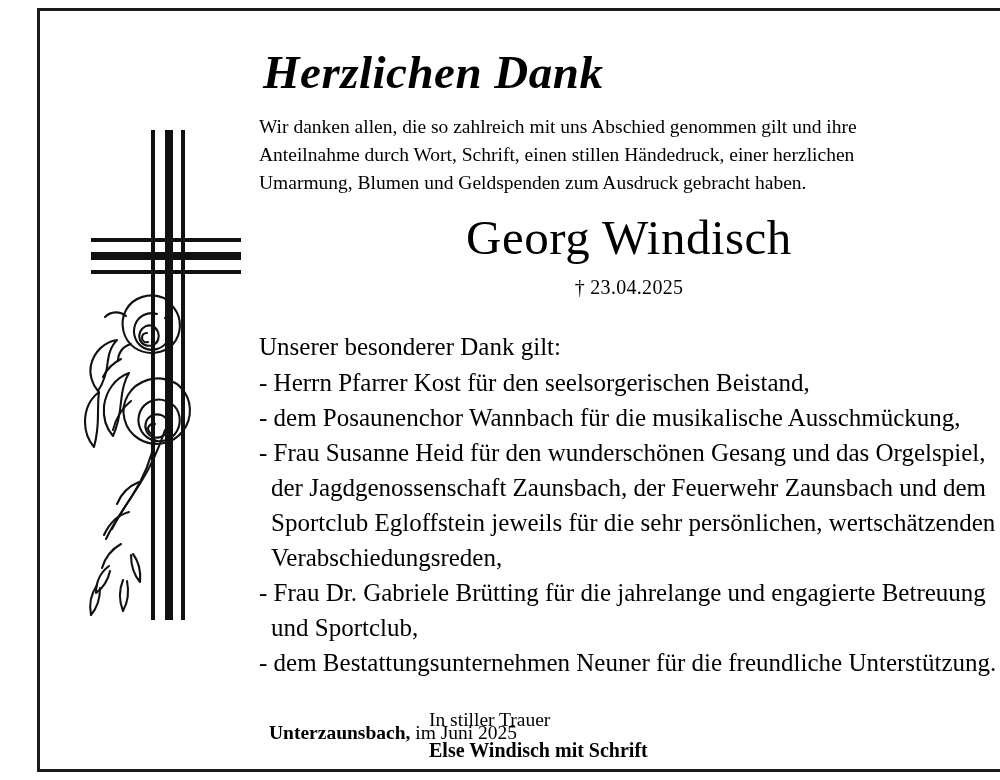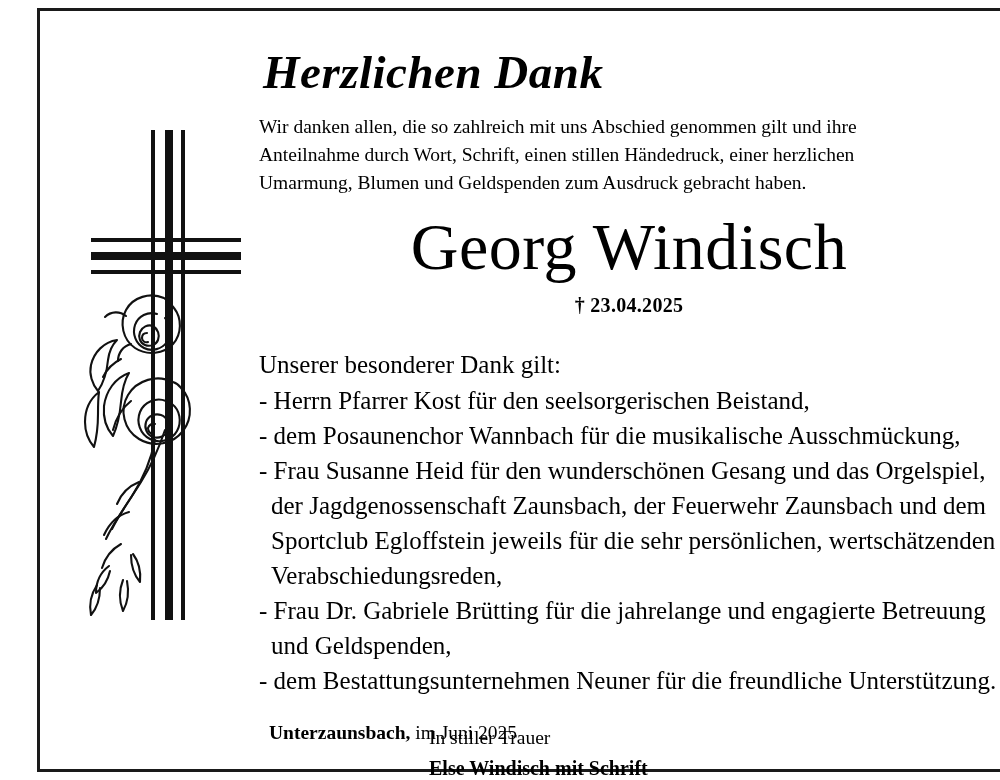--- a/index.html
+++ b/index.html
@@ -74,30 +74,30 @@
 
   .intro {
     font-size: 19.5px;
     line-height: 1.42;
     margin-top: 16px;
     text-align: left;
   }
   .intro div { white-space: nowrap; }
 
   .deceased-name {
-    font-size: 66px;
+    font-size: 49px;
     line-height: 1.05;
     text-align: center;
     margin-top: 16px;
     letter-spacing: 0.5px;
   }
 
   .death-date {
     text-align: center;
-    font-weight: bold;
+    font-weight: normal;
     font-size: 20px;
     margin-top: 12px;
     letter-spacing: 0.3px;
   }
 
   .thanks-block {
     margin-top: 30px;
     font-size: 25px;
     line-height: 1.40;
   }
@@ -194,21 +194,21 @@
 
       <div class="thanks-block">
         <div class="lead">Unserer besonderer Dank gilt:</div>
         <div class="li">- Herrn Pfarrer Kost für den seelsorgerischen Beistand,</div>
         <div class="li">- dem Posaunenchor Wannbach für die musikalische Ausschmückung,</div>
         <div class="li">- Frau Susanne Heid für den wunderschönen Gesang und das Orgelspiel,</div>
         <div class="cont">der Jagdgenossenschaft Zaunsbach, der Feuerwehr Zaunsbach und dem</div>
         <div class="cont">Sportclub Egloffstein jeweils für die sehr persönlichen, wertschätzenden</div>
         <div class="cont">Verabschiedungsreden,</div>
         <div class="li">- Frau Dr. Gabriele Brütting für die jahrelange und engagierte Betreuung</div>
-        <div class="cont">und Geldspenden,</div>
+        <div class="cont">und Sportclub,</div>
         <div class="li">- dem Bestattungsunternehmen Neuner für die freundliche Unterstützung.</div>
       </div>
 
       <div class="closing">
         <div>In stiller Trauer</div>
         <div class="mourner">Else Windisch mit Schrift</div>
       </div>
 
     </div>
 

